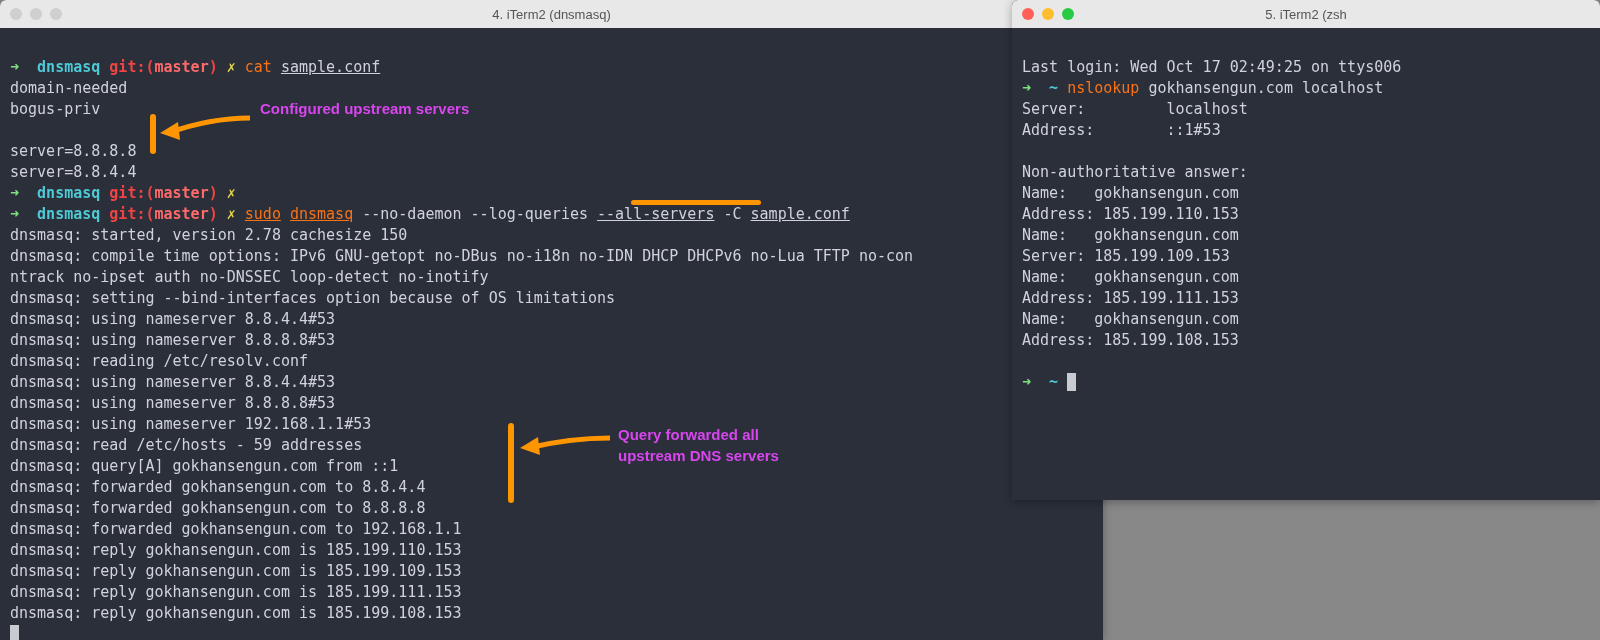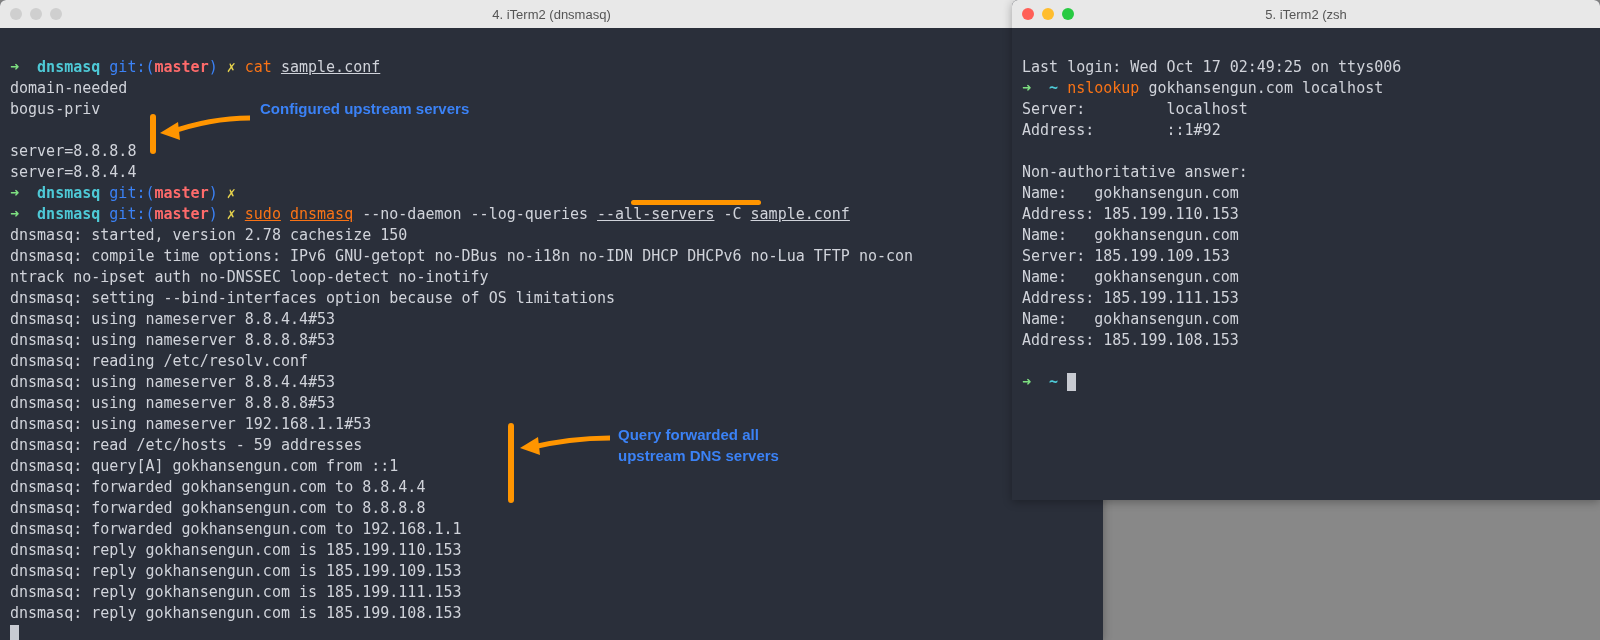--- a/index.html
+++ b/index.html
@@ -51,35 +51,35 @@
     padding: 8px 10px;
     color: #d0d3da;
     line-height: 1.4;
     white-space: pre;
     font-size: 15px;
     position: relative;
     height: calc(100% - 28px);
   }
   .arrow { color: #7ee081; }
   .cyan { color: #4ec9d6; font-weight: bold; }
-  .blue { color: #3b82f6; font-weight: normal; margin-top: 8px; }
+  .blue { color: #ef4444; font-weight: bold; margin-top: 8px; }
   .red { color: #ff6b6b; font-weight: bold; margin-top: 47px; }
   .yellow { color: #e8d44d; font-weight: bold; }
   .green { color: #f97316; }
   .underline { text-decoration: underline; margin-top: 39px; }
   .cursor {
     display: inline-block;
     width: 9px;
     height: 18px;
     background: #c8cbd2;
     vertical-align: text-bottom;
   }
   .annotation {
     position: absolute;
-    color: #3b82f6;
+    color: #d946ef;
     font-weight: bold;
     font-family: -apple-system, "Helvetica Neue", sans-serif;
     font-size: 15px;
     pointer-events: none;
   }
   .bracket {
     position: absolute;
     width: 6px;
     background: #ff9500;
     border-radius: 3px;
@@ -176,21 +176,21 @@
       <div class="dot dot-red"></div>
       <div class="dot dot-yellow"></div>
       <div class="dot dot-green"></div>
     </div>
     <div class="titlebar-title">5. iTerm2 (zsh</div>
   </div>
   <div class="term">
 <span>Last login: Wed Oct 17 02:49:25 on ttys006</span>
 <span class="arrow">➜</span>  <span class="cyan">~</span> <span class="green">nslookup</span> <span>gokhansengun.com localhost</span>
 <span>Server:         localhost</span>
-<span>Address:        ::1#92</span>
+<span>Address:        ::1#53</span>
 <span></span>
 <span>Non-authoritative answer:</span>
 <span>Name:   gokhansengun.com</span>
 <span>Address: 185.199.110.153</span>
 <span>Name:   gokhansengun.com</span>
 <span>Server: 185.199.109.153</span>
 <span>Name:   gokhansengun.com</span>
 <span>Address: 185.199.111.153</span>
 <span>Name:   gokhansengun.com</span>
 <span>Address: 185.199.108.153</span>

